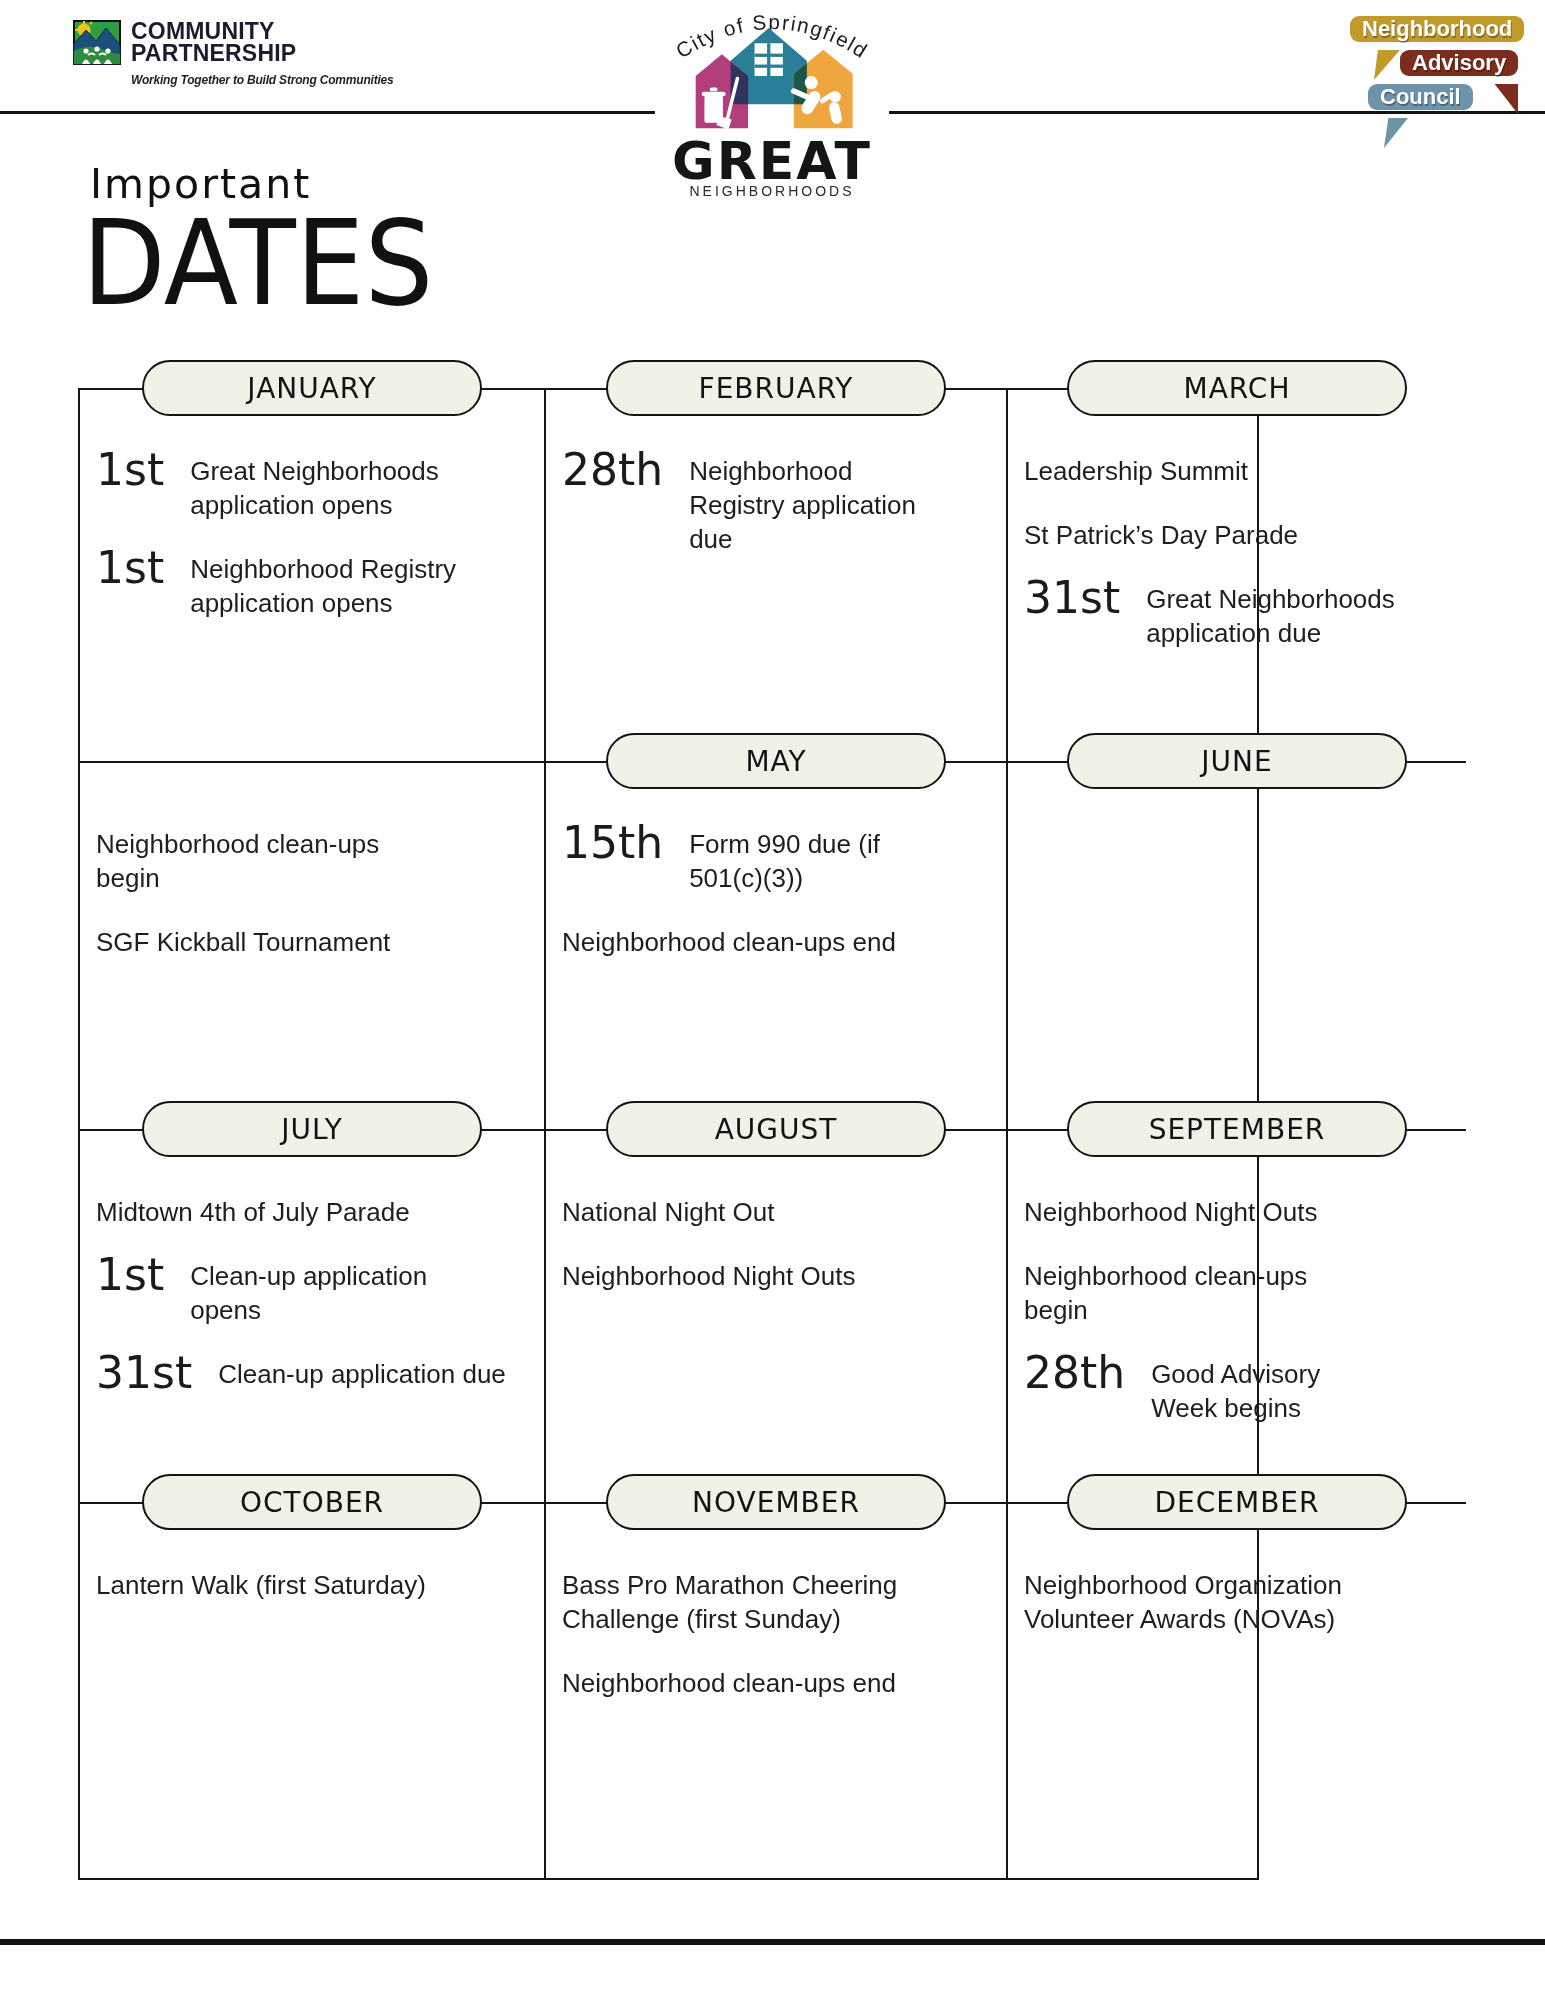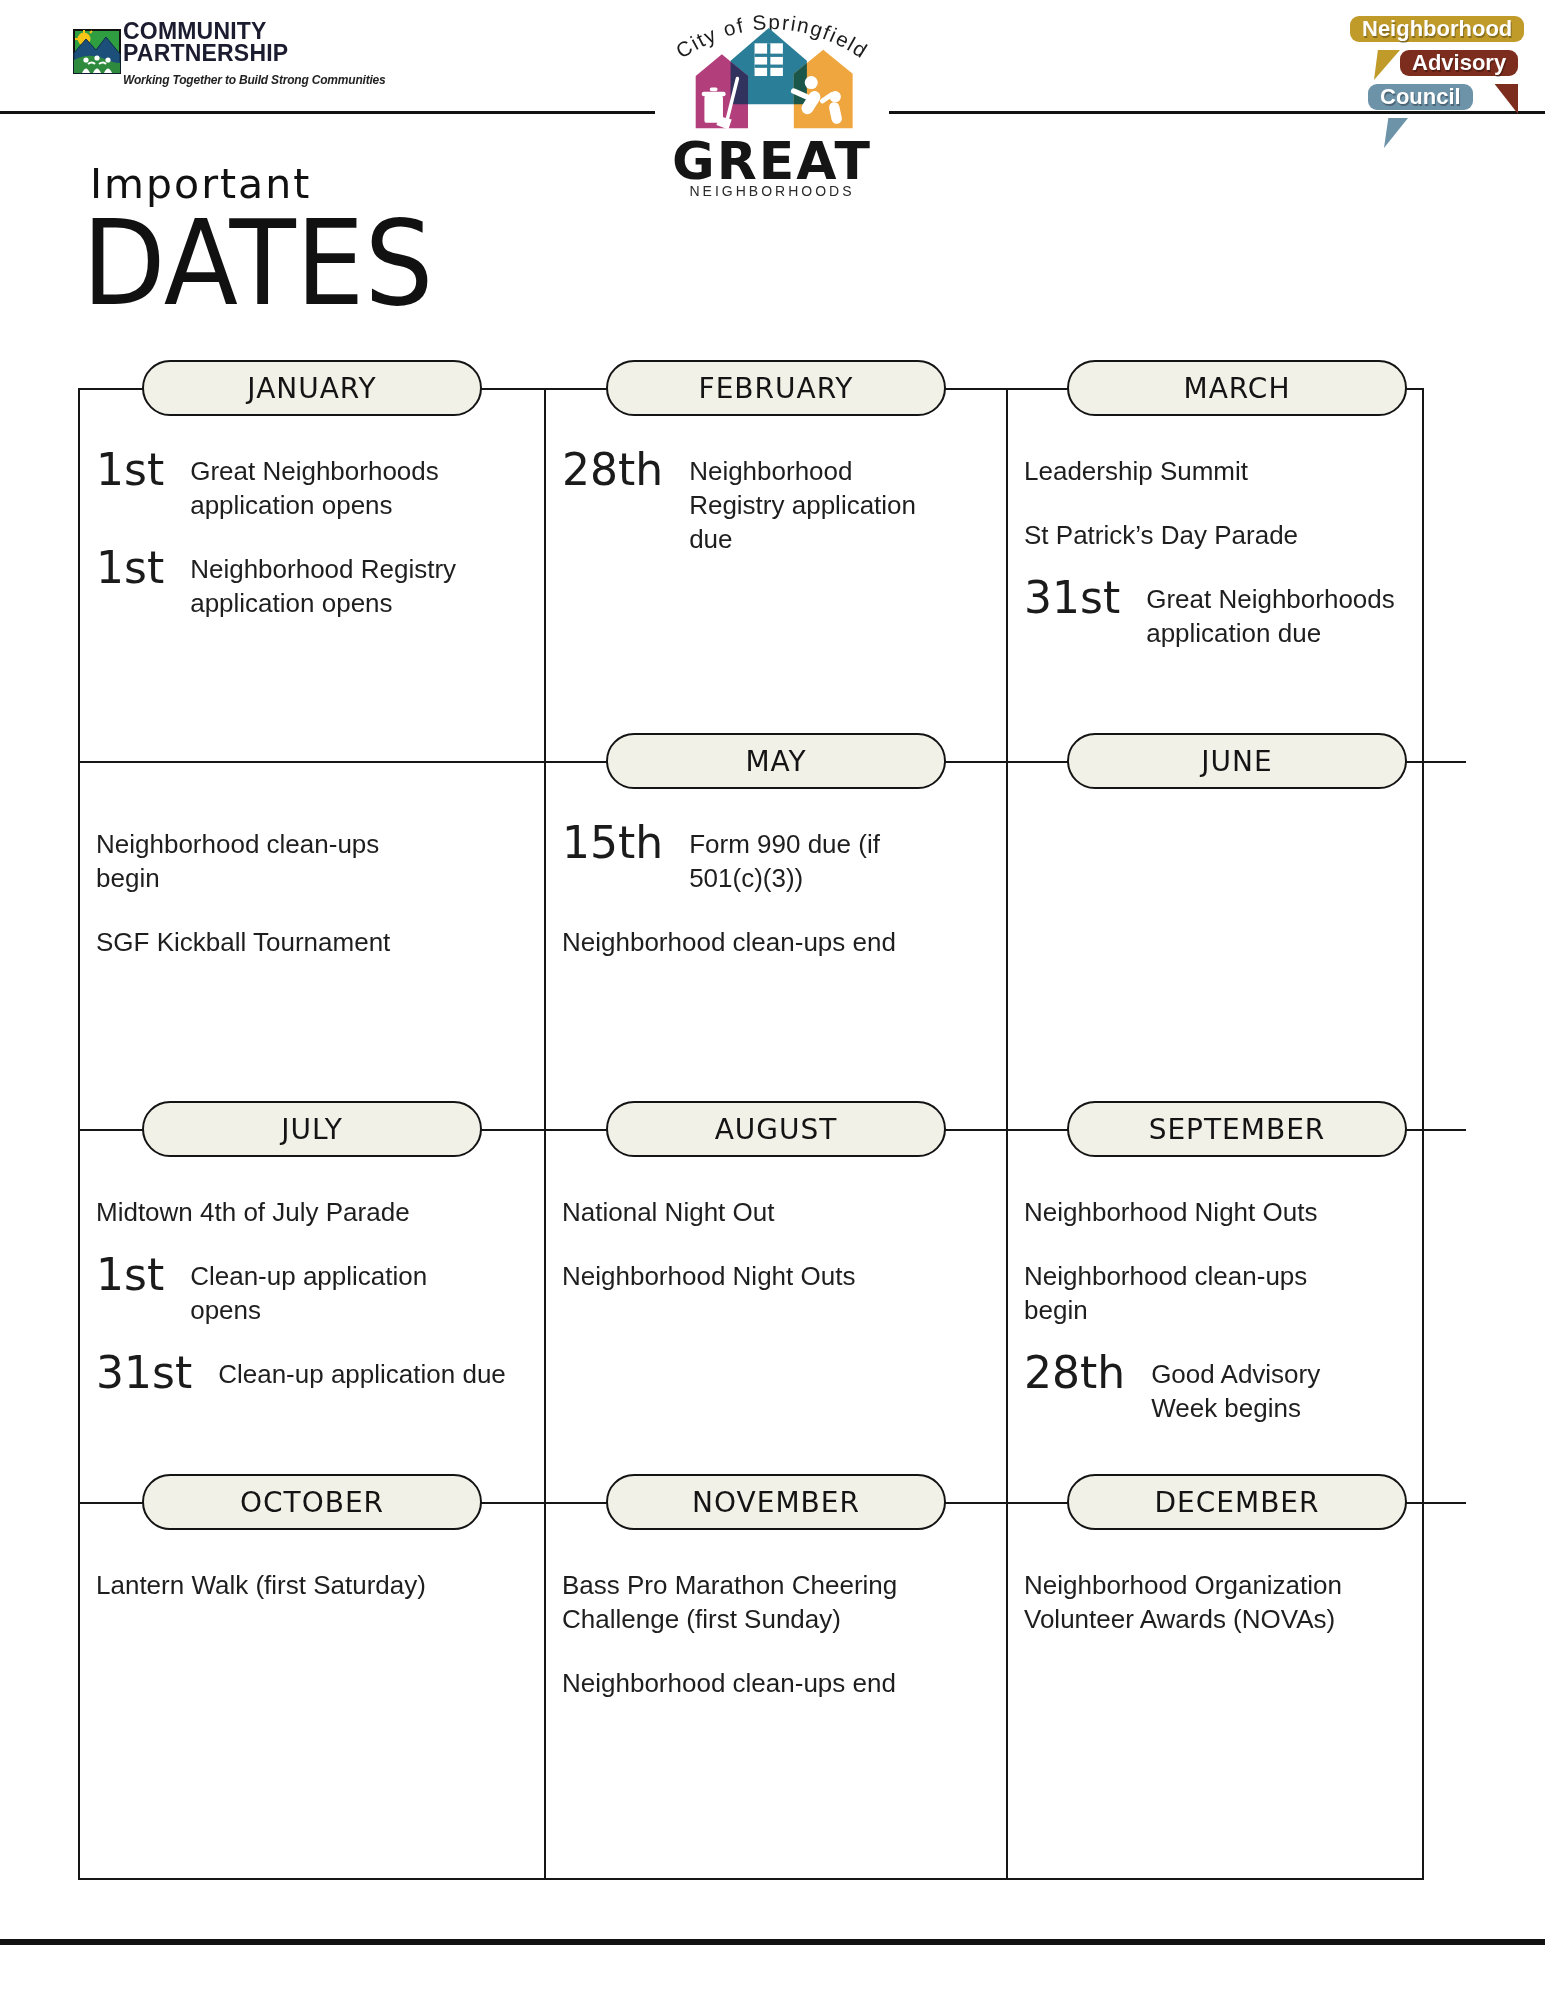--- a/index.html
+++ b/index.html
@@ -5,21 +5,21 @@
   html,body{margin:0;padding:0;}
   body{
     width:1545px;height:2000px;background:#ffffff;position:relative;overflow:hidden;
     font-family:"Liberation Sans", sans-serif;color:#1f1f1f;
     -webkit-font-smoothing:antialiased;
   }
   
   .header-rule{position:absolute;left:0;top:111px;width:1545px;height:3px;background:#121212;}
   .bottom-rule{position:absolute;left:0;top:1939px;width:1545px;height:6px;background:#121212;}
 
-  .cp-logo{position:absolute;left:36px;top:20px;display:flex;gap:2px;align-items:center;padding-left:37px;}
+  .cp-logo{position:absolute;left:36px;top:20px;display:flex;gap:10px;align-items:flex-start;padding-left:37px;}
   .cp-names{font-weight:bold;font-size:23px;line-height:22px;letter-spacing:.2px;color:#1c1c30;}
   .cp-tagline{font-size:12px;font-style:italic;font-weight:bold;letter-spacing:-.2px;color:#222;margin-top:9px;white-space:nowrap;}
 
   .gn-logo{position:absolute;left:655px;top:4px;width:226px;text-align:center;background:#fff;padding:0 4px;z-index:5;}
   .gn-word{font-family:"DejaVu Sans", sans-serif;font-weight:800;font-size:52px;line-height:38px;letter-spacing:2px;color:#151515;margin-top:2px;}
   .gn-sub{font-size:14px;letter-spacing:3px;color:#2a2a2a;margin-top:3px;}
 
   .nac-logo{position:absolute;left:1344px;top:16px;width:195px;height:140px;z-index:6;}
   .nac-bubble{position:absolute;color:#fff;font-weight:bold;font-size:22px;line-height:26px;
     padding:0 12px;border-radius:9px;white-space:nowrap;text-shadow:1px 2px 0 rgba(0,0,0,.30);}
@@ -32,21 +32,21 @@
   .nac-t3{left:40px;top:102px;width:24px;height:30px;background:#6d93a9;clip-path:polygon(0 100%,18% 0,100% 0);}
 
   
   .title-1{position:absolute;left:90px;top:160px;font-family:"DejaVu Sans", sans-serif;
     font-size:41px;letter-spacing:2px;color:#111;}
   .title-2{position:absolute;left:82px;top:213px;font-family:"DejaVu Sans", sans-serif;
     font-size:118px;line-height:100px;letter-spacing:0px;color:#111;
     transform:scaleX(.92);transform-origin:left top;}
 
   
-  .calendar{position:absolute;left:78px;top:388px;width:1346px;height:1492px;box-sizing:border-box;
+  .calendar{position:absolute;left:78px;top:388px;width:1181px;height:1492px;box-sizing:border-box;
     border:2px solid #161616;display:grid;
     grid-template-columns:466px 462px 458px;grid-template-rows:373px 368px 373px 374px;}
   .cell{position:relative;box-sizing:border-box;}
   .cell.c1,.cell.c2{border-right:2px solid #161616;}
   .cell.r1,.cell.r2,.cell.r3{border-bottom:2px solid #161616;}
 
   .pill{position:absolute;top:-30px;left:50%;transform:translateX(-50%);
     width:340px;height:56px;background:#f2f1e8;border:2.5px solid #141414;border-radius:30px;
     display:flex;align-items:center;justify-content:center;z-index:3;box-sizing:border-box;}
   .pill span{font-family:"DejaVu Sans", sans-serif;font-size:28px;letter-spacing:1px;color:#141414;}

